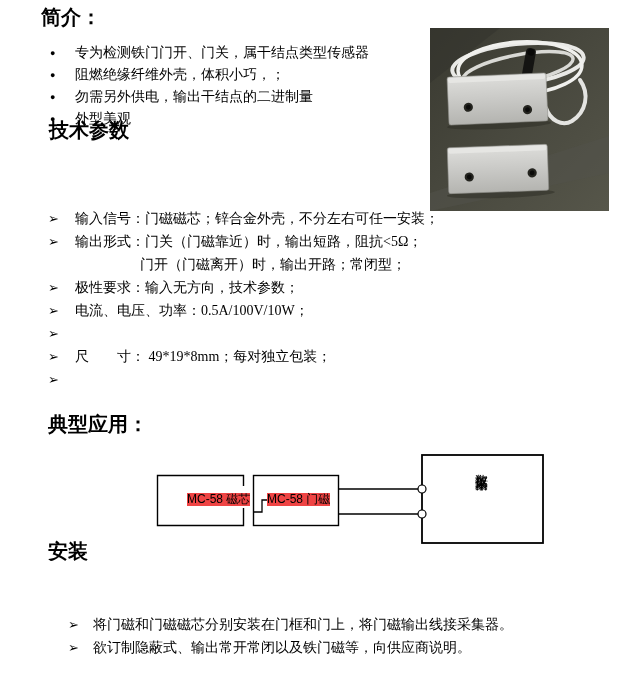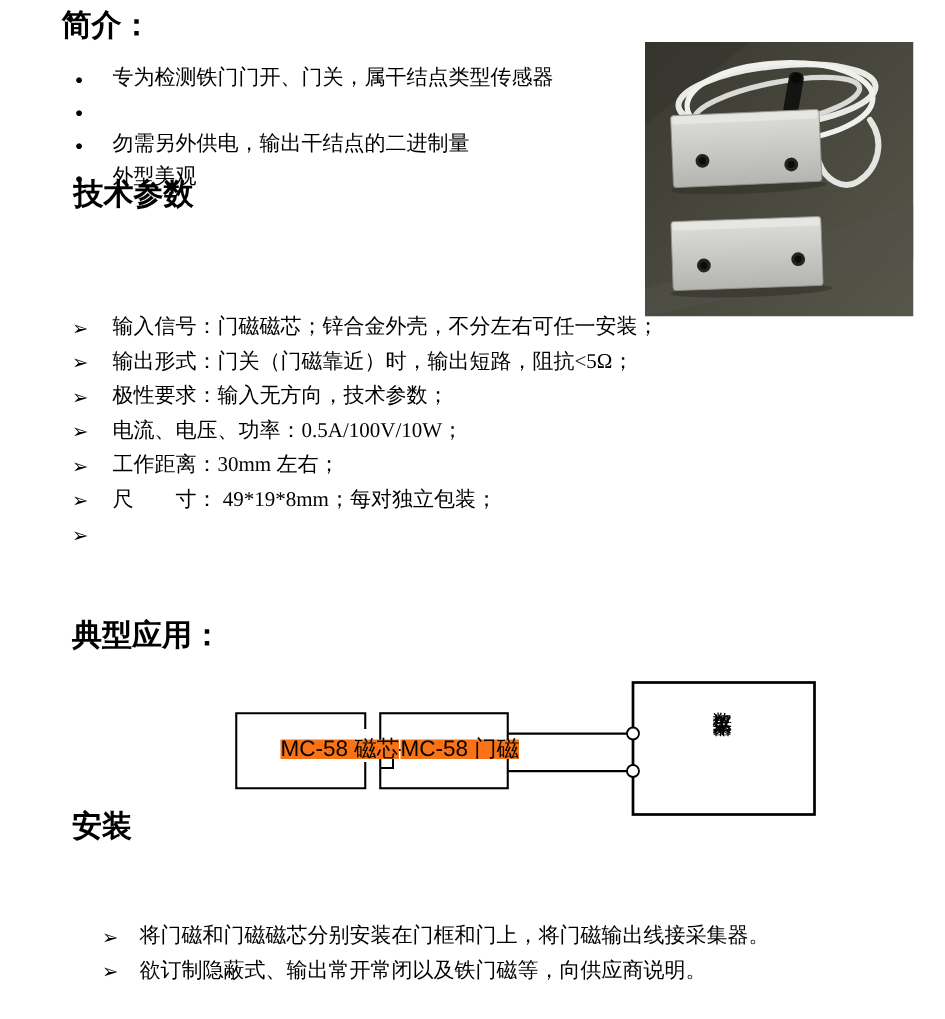--- a/index.html
+++ b/index.html
@@ -24,21 +24,21 @@
   #spec-list { left:48px; top:207px; }
   #spec-list .row { height:23px; line-height:23px; }
   #spec-list .marker { width:27px; font-size:13px; }
   #spec-list .row.cont { padding-left:92px; }
 
   #install-list { left:68px; top:613px; }
   #install-list .row { height:23px; line-height:23px; }
   #install-list .marker { width:25px; font-size:13px; }
 
   #diagram-svg { position:absolute; left:0; top:440px; }
-  .dlabel { position:absolute; font-family:"Liberation Sans", sans-serif; font-size:15px; line-height:13px; white-space:nowrap; background:#f97316; }
+  .dlabel { position:absolute; font-family:"Liberation Sans", sans-serif; font-size:12px; line-height:13px; white-space:nowrap; background:#ef4444; }
   #dlabel-magnet { left:187px; top:493px; }
   #dlabel-sensor { left:267px; top:493px; }
   #dlabel-collector {
     left:474px; top:464px; background:transparent;
     writing-mode:vertical-rl; text-orientation:upright;
     font-size:13px; letter-spacing:1px; line-height:15px;
   }
 
   #photo { position:absolute; left:430px; top:28px; width:179px; height:183px; }
 </style>
@@ -52,51 +52,54 @@
   <div class="heading" id="h-app">典型应用：</div>
   <div class="heading" id="h-install">安装</div>
 
   <div class="list" id="intro-list">
     <div class="row">
       <span class="marker">●</span>
       <span>专为检测铁门门开、门关，属干结点类型传感器</span>
     </div>
     <div class="row">
       <span class="marker">●</span>
+      <span>阻燃绝缘纤维外壳，体积小巧，；</span>
     </div>
     <div class="row">
       <span class="marker">●</span>
       <span>勿需另外供电，输出干结点的二进制量</span>
     </div>
     <div class="row">
       <span class="marker">●</span>
       <span>外型美观</span>
     </div>
   </div>
 
   <div class="list" id="spec-list">
     <div class="row">
       <span class="marker">➢</span>
       <span>输入信号：门磁磁芯；锌合金外壳，不分左右可任一安装；</span>
     </div>
     <div class="row">
       <span class="marker">➢</span>
       <span>输出形式：门关（门磁靠近）时，输出短路，阻抗&lt;5Ω；</span>
     </div>
+    <div class="row cont">
+      <span>门开（门磁离开）时，输出开路；常闭型；</span>
+    </div>
     <div class="row">
       <span class="marker">➢</span>
       <span>极性要求：输入无方向，技术参数；</span>
     </div>
     <div class="row">
       <span class="marker">➢</span>
       <span>电流、电压、功率：0.5A/100V/10W；</span>
     </div>
     <div class="row">
       <span class="marker">➢</span>
-      <span>工作距离：30mm 左右；</span>
     </div>
     <div class="row">
       <span class="marker">➢</span>
       <span>尺　　寸： 49*19*8mm；每对独立包装；</span>
     </div>
     <div class="row">
       <span class="marker">➢</span>
     </div>
   </div>
 

